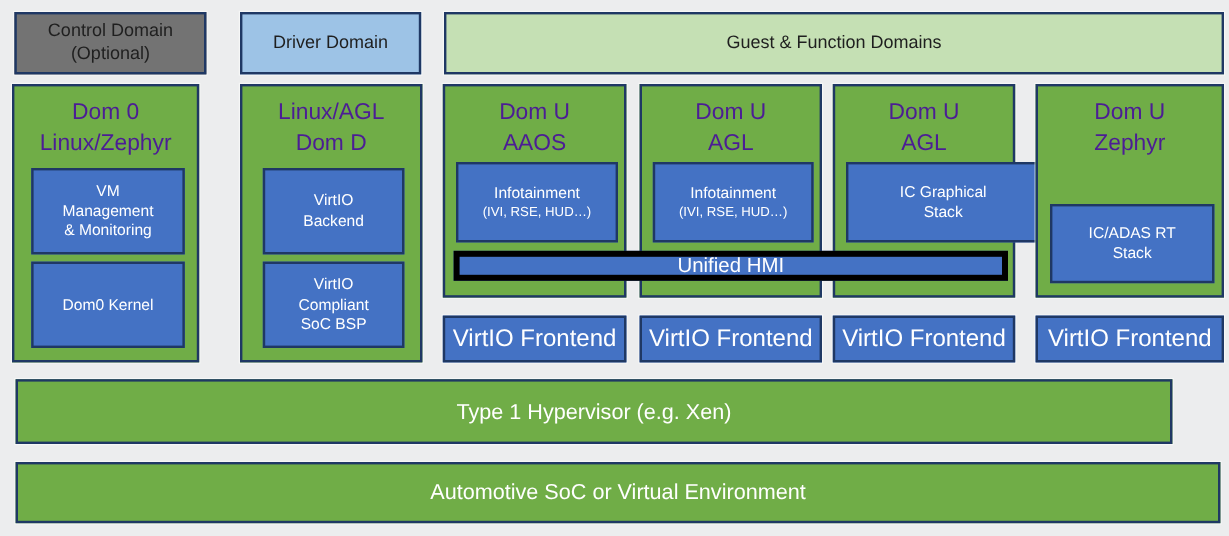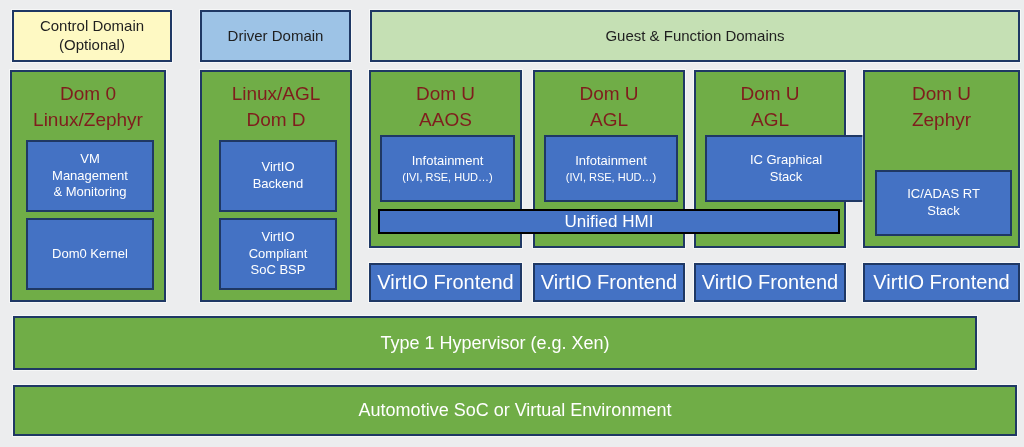--- a/index.html
+++ b/index.html
@@ -16,54 +16,54 @@
     box-sizing: border-box;
     border: 2px solid #1F3864;
     display: flex;
     flex-direction: column;
     align-items: center;
     justify-content: center;
     text-align: center;
     box-shadow: 0 0 0 1px rgba(255,255,255,0.55);
   }
   .hdr { font-size: 15px; color: #1F1F1F; line-height: 1.25; }
-  .yellow   { background: #fef9c3; }
+  .yellow   { background: #737373; }
   .ltblue   { background: #9DC3E6; }
   .ltgreen  { background: #C5E0B4; }
   .green    { background: #70AD47; color: #FFFFFF; }
   .blue     { background: #4472C4; color: #FFFFFF; }
   .dom { display: block; }           
   .dom-title {
     position: absolute;
     left: 0; right: 0; top: 9px;
     text-align: center;
     font-size: 19px;
     line-height: 1.38;
-    color: #7f1d1d;
+    color: #4c1d95;
   }
   .inner {
     position: absolute;
     box-sizing: border-box;
     border: 2px solid #1F3864;
     background: #4472C4;
     color: #FFFFFF;
     display: flex;
     flex-direction: column;
     align-items: center;
     justify-content: center;
     text-align: center;
     font-size: 13px;
     line-height: 1.3;
   }
   .line { display: block; }
   .sub { font-size: 11px; }
   .hmi-bar {
     position: absolute;
     box-sizing: border-box;
-    border: 2px solid #000000;
+    border: 5px solid #000000;
     background: #4472C4;
     color: #FFFFFF;
     z-index: 5;
     display: flex;
     align-items: center;
     justify-content: center;
     font-size: 17px;
   }
   .frontend { font-size: 20px; }
   .bigbar { font-size: 18px; }

